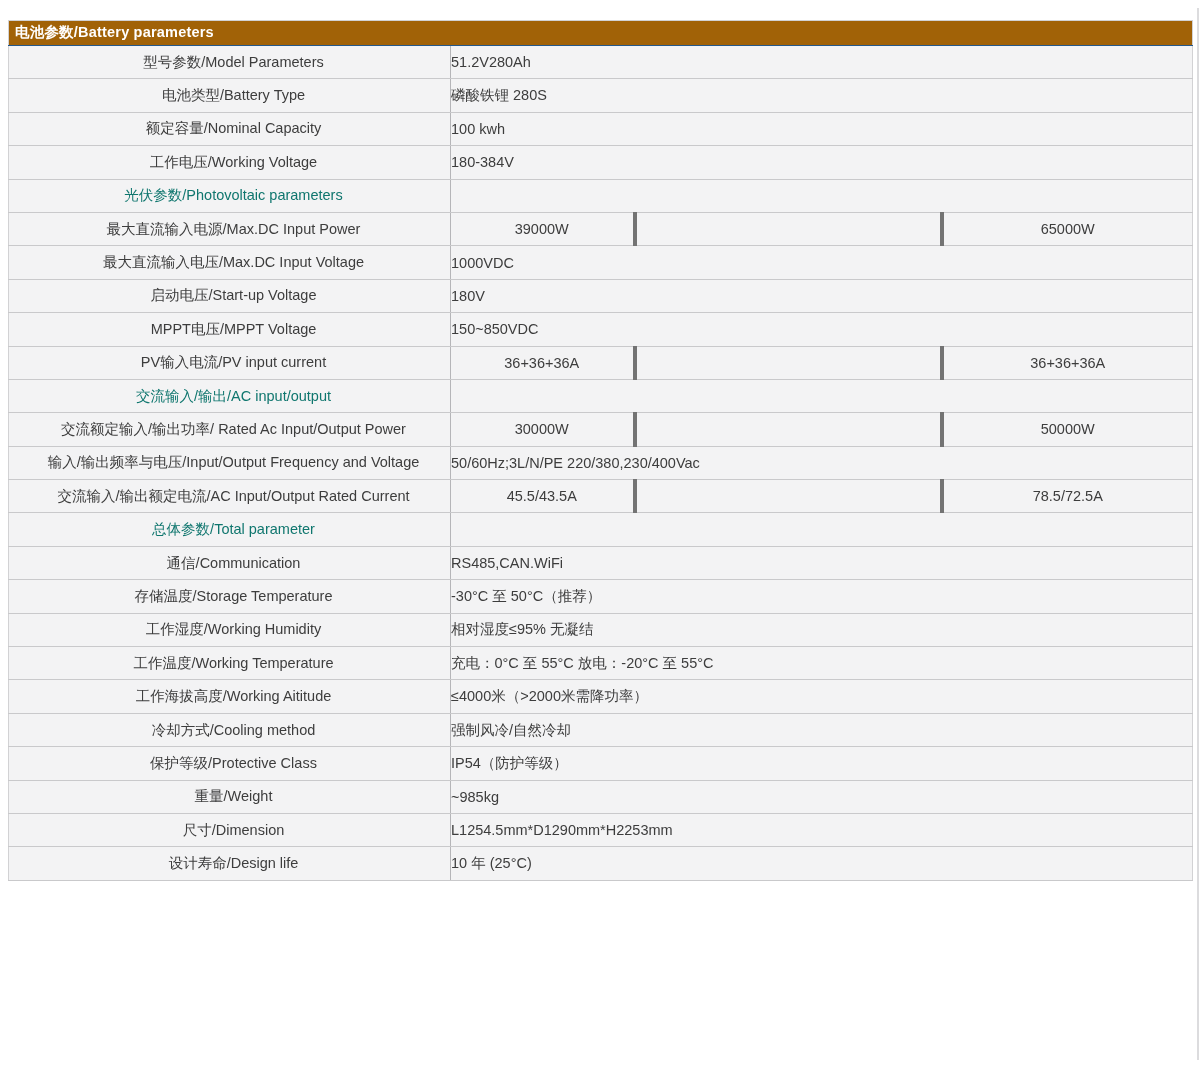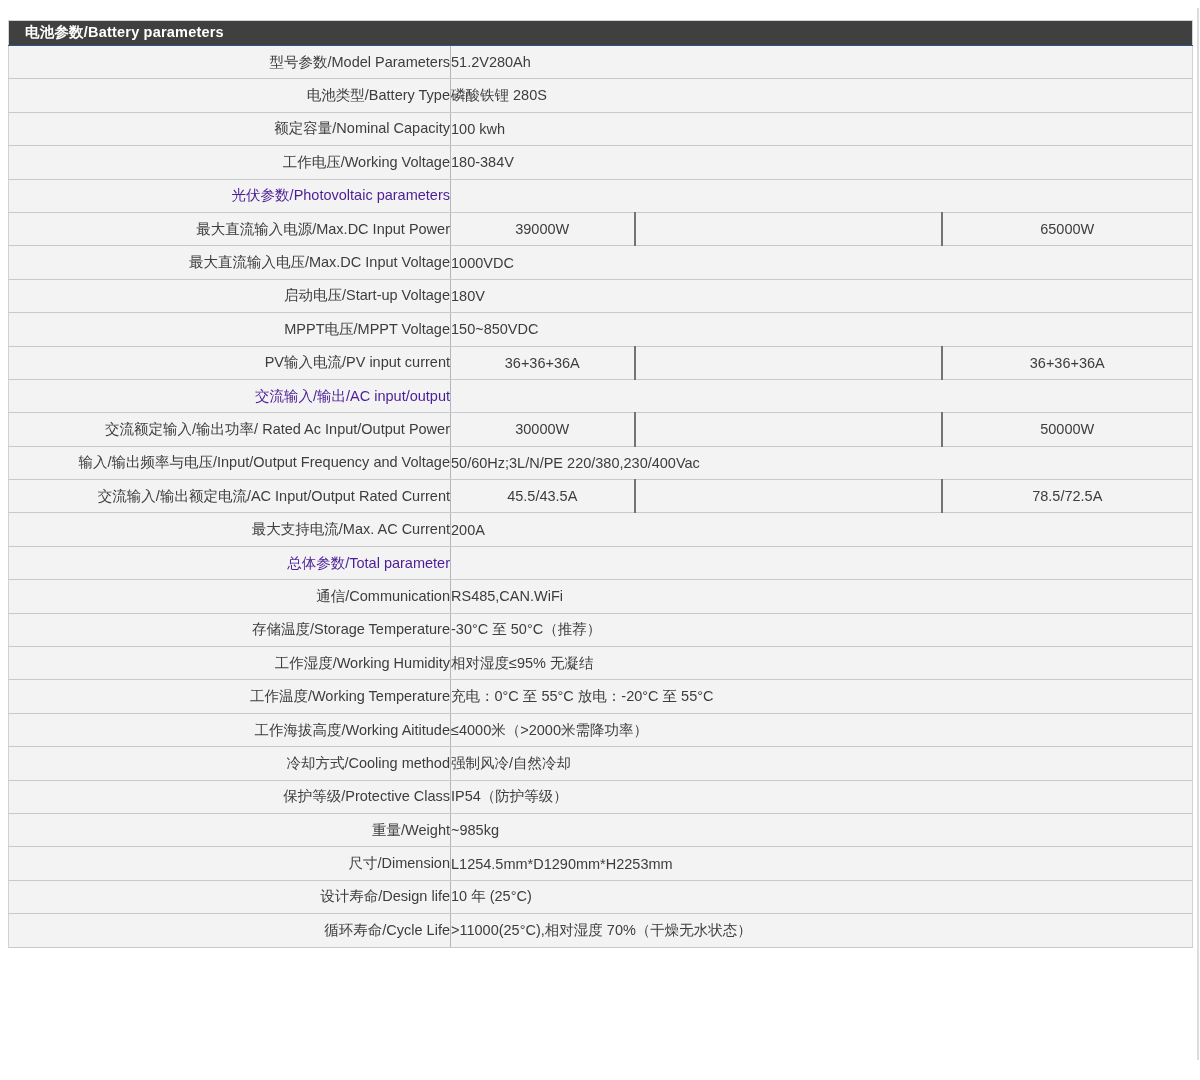--- a/index.html
+++ b/index.html
@@ -10,41 +10,41 @@
     -webkit-font-smoothing:antialiased;
   }
   .canvas{position:relative;width:1200px;height:1080px;overflow:hidden;background:#ffffff;}
 
   table.spec{
     position:absolute;left:8px;top:20px;width:1184px;
     border-collapse:collapse;table-layout:fixed;
     border:1px solid #d2d2d4;
   }
   th.title{
-    background:#404040;color:#ffffff;
+    background:#a16207;color:#ffffff;
     height:23px;text-align:left;
-    padding:0 0 1px 16px;
+    padding:0 0 1px 6px;
     font-size:14.5px;font-weight:bold;letter-spacing:.2px;
     border-bottom:1px solid #24578a;
   }
   td{
     height:32.4px;background:#f3f3f4;
     border-bottom:1px solid #c9c9cb;
     font-size:14.5px;color:#3d3d3d;
     padding:0;overflow:hidden;white-space:nowrap;
     vertical-align:middle;
   }
   td.label-cell{
-    padding-left:8px;text-align:right;
+    padding-left:8px;text-align:center;
     border-right:1px solid #b5b5b8;
   }
-  tr.section-row td.label-cell{color:#4c1d95;}
+  tr.section-row td.label-cell{color:#0f766e;}
   td.value-span{text-align:left;padding-right:62px;}
   td.value-cell{text-align:center;}
-  td.vc-divider{border-right:2px solid #737373;}
+  td.vc-divider{border-right:4px solid #737373;}
 
   .right-edge{
     position:absolute;top:8px;right:1px;width:2px;height:1052px;
     background:#dcdcde;
   }
 </style>
 </head>
 <body>
 
 <div class="canvas">
@@ -118,24 +118,20 @@
         <tr class="spec-row">
           <td class="label-cell">输入/输出频率与电压/Input/Output Frequency and Voltage</td>
           <td class="value-span" colspan="3">50/60Hz;3L/N/PE 220/380,230/400Vac</td>
         </tr>
         <tr class="spec-row">
           <td class="label-cell">交流输入/输出额定电流/AC Input/Output Rated Current</td>
           <td class="value-cell vc-divider">45.5/43.5A</td>
           <td class="value-cell vc-divider"></td>
           <td class="value-cell">78.5/72.5A</td>
         </tr>
-        <tr class="spec-row">
-          <td class="label-cell">最大支持电流/Max.  AC Current</td>
-          <td class="value-span" colspan="3">200A</td>
-        </tr>
         <tr class="section-row">
           <td class="label-cell">总体参数/Total parameter</td>
           <td class="value-span" colspan="3"></td>
         </tr>
         <tr class="spec-row">
           <td class="label-cell">通信/Communication</td>
           <td class="value-span" colspan="3">RS485,CAN.WiFi</td>
         </tr>
         <tr class="spec-row">
           <td class="label-cell">存储温度/Storage Temperature</td>
@@ -166,20 +162,16 @@
           <td class="value-span" colspan="3">~985kg</td>
         </tr>
         <tr class="spec-row">
           <td class="label-cell">尺寸/Dimension</td>
           <td class="value-span" colspan="3">L1254.5mm*D1290mm*H2253mm</td>
         </tr>
         <tr class="spec-row">
           <td class="label-cell">设计寿命/Design life</td>
           <td class="value-span" colspan="3">10 年 (25°C)</td>
         </tr>
-        <tr class="spec-row">
-          <td class="label-cell">循环寿命/Cycle Life</td>
-          <td class="value-span" colspan="3">&gt;11000(25°C),相对湿度 70%（干燥无水状态）</td>
-        </tr>
       </tbody>
   </table>
   <div class="right-edge"></div>
 </div>
 
 </body></html>

